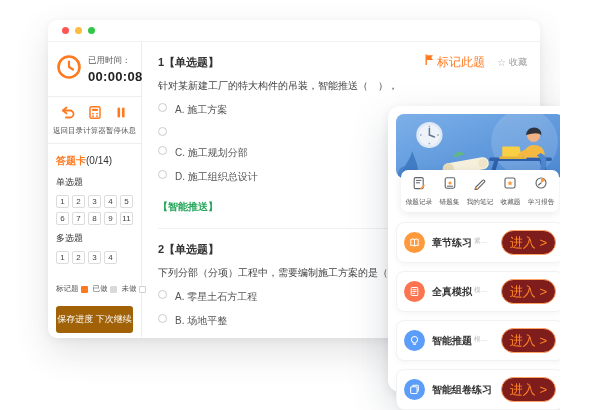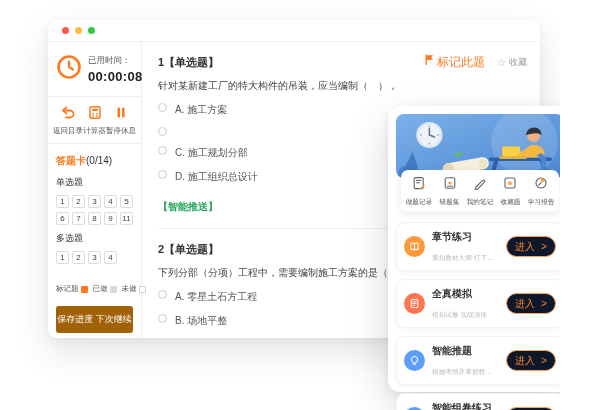--- a/index.html
+++ b/index.html
@@ -78,25 +78,25 @@
   .menu-row{ position:relative; margin:-8px 5px 0; background:#fff; border-radius:7px;
     box-shadow:0 2px 8px rgba(0,0,0,.09); display:flex; padding:6px 3px 5px; }
   .menu-item{ flex:1; display:flex; flex-direction:column; align-items:center; gap:3px; cursor:pointer; }
   .menu-label{ font-size:7px; color:#555; white-space:nowrap; transform:scale(.95); }
 
   .practice-list{ margin-top:10px; display:flex; flex-direction:column; gap:8px; }
   .practice-item{ display:flex; align-items:center; gap:7px; border:1px solid #f2f2f3; border-radius:8px;
     padding:7px 7px; box-shadow:0 2px 6px rgba(0,0,0,.04); background:#fff; cursor:pointer; }
   .item-icon{ width:21px; height:21px; border-radius:50%; flex:none; display:flex; align-items:center; justify-content:center; }
   .ic-orange{ background:#ff9a3c; } .ic-red{ background:#fc7450; } .ic-blue{ background:#5b9df9; }
-  .item-text{ flex:1; min-width:0; display:flex; flex-direction:column; gap:9px;justify-content:space-between; }
+  .item-text{ flex:1; min-width:0; display:flex; flex-direction:row; gap:2px;justify-content:space-between; }
   .item-title{ font-size:10px; font-weight:bold; color:#333; white-space:nowrap; }
   .item-sub{ font-size:7px; color:#b9b9b9; white-space:nowrap; overflow:hidden; text-overflow:ellipsis; transform-origin:left; transform:scale(.95); }
-  .enter-btn{ flex:none; border:1px solid #ffa160; color:#ff8426; background:#0f172a; border-radius:999px;
-    font-size:10px; padding:2.5px 8px; cursor:pointer; white-space:nowrap; font-family:Liberation Mono, monospace; }
+  .enter-btn{ flex:none; border:1px solid #ffa160; color:#ff8426; background:#7f1d1d; border-radius:999px;
+    font-size:13px; padding:2.5px 8px; cursor:pointer; white-space:nowrap; font-family:Liberation Sans, sans-serif; }
 </style>
 </head>
 <body>
 
 <div class="stage">
 
   <div class="main-window">
     <div class="titlebar">
       <span class="dot dot-red"></span>
       <span class="dot dot-yellow"></span>
@@ -213,21 +213,21 @@
             <span>标记此题</span>
           </span>
           <span class="fav-btn">
             <span class="star-glyph">☆</span>
             <span>收藏</span>
           </span>
         </div>
 
         <div class="question">
           <div class="q-title">1【单选题】</div>
-          <div class="q-text">针对某新建工厂的特大构件的吊装，应当编制（　），</div>
+          <div class="q-text">针对某新建工厂的特大构件的吊装，智能推送（　），</div>
           <div class="option">
               <span class="radio"></span>
               <span class="option-text">A. 施工方案</span>
             </div>
           <div class="option">
               <span class="radio"></span>
             </div>
           <div class="option">
               <span class="radio"></span>
               <span class="option-text">C. 施工规划分部</span>

